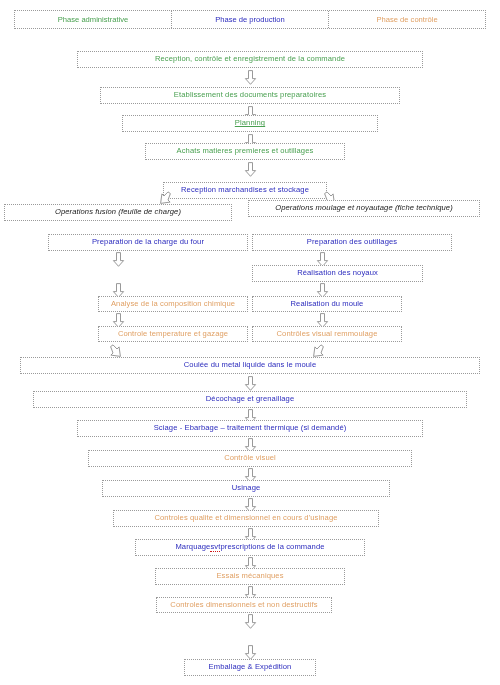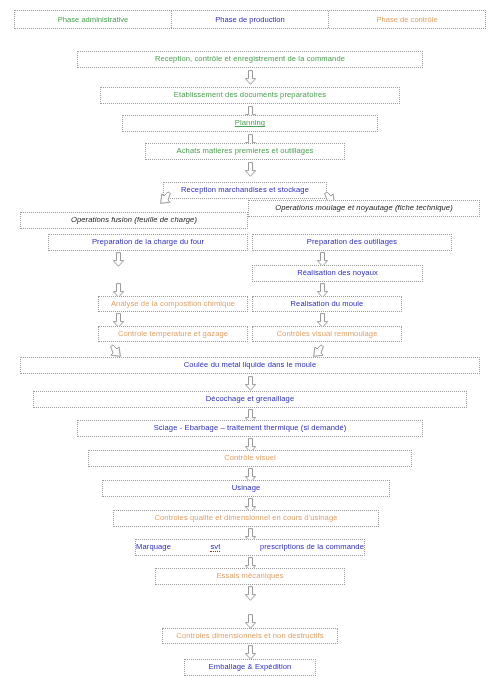--- a/index.html
+++ b/index.html
@@ -129,21 +129,21 @@
     <svg viewBox="0 0 14 14">
         <path d="M11.4 2.6 L9.0 0.9 L5.0 5.0 L2.9 2.9 L1.6 12.4 L11.1 11.1 L9.0 9.0 Z" fill="#ffffff" stroke="#8d8d8d" stroke-width="0.9"></path>
       </svg>
   </div>
   <div class="arrow" style="left:322px; top:191px; width:14px; height:14px;">
     <svg viewBox="0 0 14 14">
         <path d="M2.6 2.6 L5.0 0.9 L9.0 5.0 L11.1 2.9 L12.4 12.4 L2.9 11.1 L5.0 9.0 Z" fill="#ffffff" stroke="#8d8d8d" stroke-width="0.9"></path>
       </svg>
   </div>
 
-  <div class="box c-black italic" style="left:20px; top:204px; width:228px; height:17px;margin-top:8px;">Operations fusion (feuille de charge)</div>
+  <div class="box c-black italic" style="left:4px; top:204px; width:228px; height:17px;">Operations fusion (feuille de charge)</div>
   <div class="box c-black italic" style="left:248px; top:200px; width:232px; height:17px;">Operations  moulage et noyautage (fiche technique)</div>
 
   <div class="box c-blue" style="left:48px; top:234px; width:200px; height:17px;">Preparation de la charge du four</div>
   <div class="box c-blue" style="left:252px; top:234px; width:200px; height:17px;">Preparation des outillages</div>
 
   <div class="arrow" style="left:112px; top:252px;">
     <svg viewBox="0 0 13 15">
         <path d="M4.5 0.6 H8.5 V8.6 H11.6 L6.5 14.3 L1.4 8.6 H4.5 Z" fill="#ffffff" stroke="#8d8d8d" stroke-width="0.9"></path>
       </svg>
   </div>
@@ -235,41 +235,41 @@
   </div>
 
   <div class="box c-orange" style="left:113px; top:510px; width:266px; height:17px;">Controles qualite et dimensionnel en cours d'usinage</div>
 
   <div class="arrow" style="left:244px; top:528px;">
     <svg viewBox="0 0 13 15">
         <path d="M4.5 0.6 H8.5 V8.6 H11.6 L6.5 14.3 L1.4 8.6 H4.5 Z" fill="#ffffff" stroke="#8d8d8d" stroke-width="0.9"></path>
       </svg>
   </div>
 
-  <div class="box c-blue" style="left:135px; top:539px; width:230px; height:17px;justify-content:space-between;">
+  <div class="box c-blue" style="left:135px; top:539px; width:230px; height:17px;">
     <span>Marquage </span>
       <span class="spell">svt</span>
       <span> prescriptions de la commande</span>
   </div>
 
   <div class="arrow" style="left:244px; top:557px;">
     <svg viewBox="0 0 13 15">
         <path d="M4.5 0.6 H8.5 V8.6 H11.6 L6.5 14.3 L1.4 8.6 H4.5 Z" fill="#ffffff" stroke="#8d8d8d" stroke-width="0.9"></path>
       </svg>
   </div>
 
   <div class="box c-orange" style="left:155px; top:568px; width:190px; height:17px;">Essais mécaniques</div>
 
   <div class="arrow" style="left:244px; top:586px;">
     <svg viewBox="0 0 13 15">
         <path d="M4.5 0.6 H8.5 V8.6 H11.6 L6.5 14.3 L1.4 8.6 H4.5 Z" fill="#ffffff" stroke="#8d8d8d" stroke-width="0.9"></path>
       </svg>
   </div>
 
-  <div class="box c-orange" style="left:162px; top:597px; width:176px; height:16px;margin-top:31px;">Controles dimensionnels et non destructifs</div>
+  <div class="box c-orange" style="left:156px; top:597px; width:176px; height:16px;">Controles dimensionnels et non destructifs</div>
 
   <div class="arrow" style="left:244px; top:614px;">
     <svg viewBox="0 0 13 15">
         <path d="M4.5 0.6 H8.5 V8.6 H11.6 L6.5 14.3 L1.4 8.6 H4.5 Z" fill="#ffffff" stroke="#8d8d8d" stroke-width="0.9"></path>
       </svg>
   </div>
 
 
   <div class="arrow" style="left:244px; top:645px;">
     <svg viewBox="0 0 13 15">

